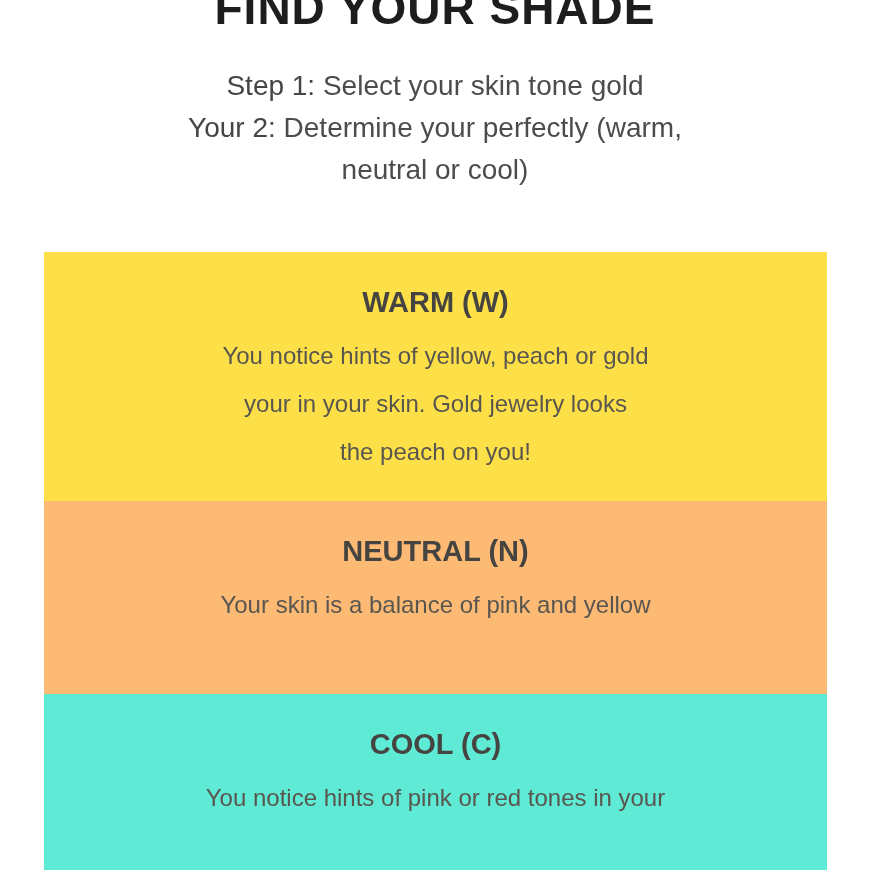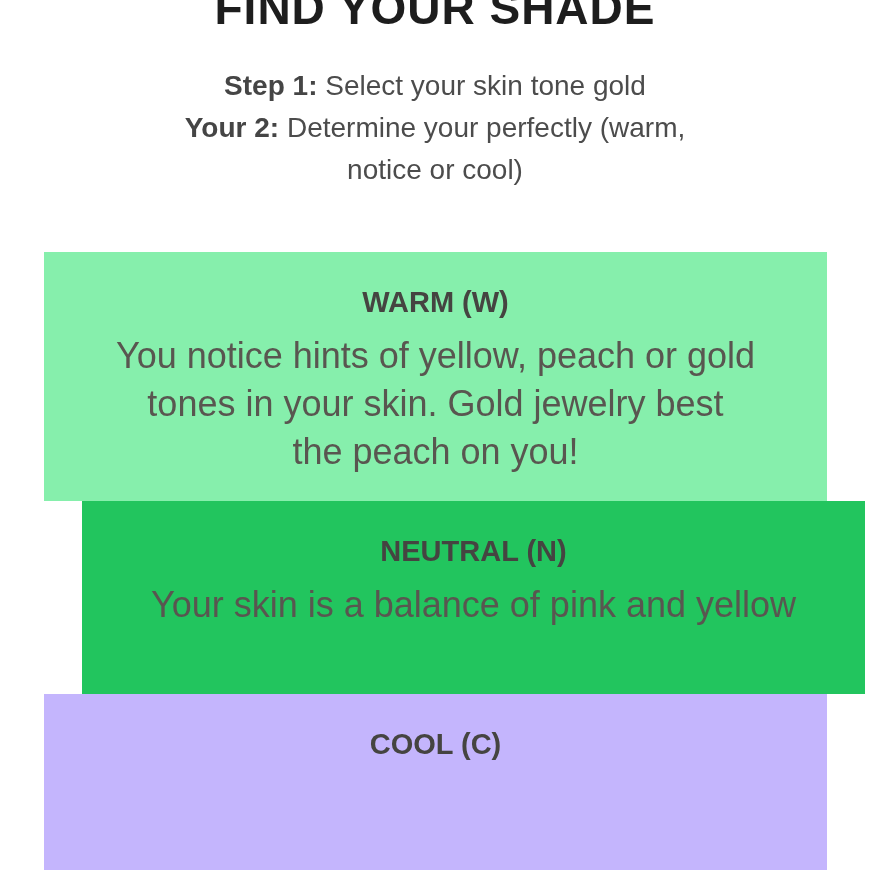--- a/index.html
+++ b/index.html
@@ -22,21 +22,21 @@
     color: #1d1d1d;
   }
 
   .steps {
     margin-top: 35px;
     text-align: center;
     font-size: 28px;
     line-height: 42px;
     color: #4c4c4c;
   }
-  .step-label { font-weight: bold; color: #454545; margin-top: 35px; }
+  .step-label { font-weight: normal; color: #454545; margin-top: 35px; }
 
   .cards {
     margin: 61px 0 0 44px;
     width: 783px;
   }
   .card {
     width: 100%;
     text-align: center;
     padding-top: 30px;
     cursor: pointer;
@@ -45,56 +45,57 @@
   .card-neutral { height: 193px; }
   .card-cool    { height: 176px; }
   .card-heading {
     font-size: 29px;
     font-weight: bold;
     line-height: 40px;
     margin-bottom: 10px;
     color: #454441;
   }
   .card-line {
-    font-size: 36px;
+    font-size: 24px;
     line-height: 48px;
     color: #595650;
   }
 </style>
 </head>
 <body>
 
 <div class="page">
 
   <h1 class="page-title">FIND YOUR SHADE</h1>
 
   <div class="steps">
     <div class="step-line">
       <span class="step-label">Step 1:</span>
       <span>Select your skin tone gold</span>
     </div>
     <div class="step-line">
       <span class="step-label">Your 2:</span>
       <span>Determine your perfectly (warm,</span>
     </div>
-    <div class="step-line">notice or cool)</div>
+    <div class="step-line">neutral or cool)</div>
   </div>
 
   <div class="cards">
 
-    <section class="card card-warm" style="background-color: #86efac;">
+    <section class="card card-warm" style="background-color: #fde047;">
       <div class="card-heading">WARM (W)</div>
       <div class="card-line">You notice hints of yellow, peach or gold</div>
-      <div class="card-line">tones in your skin. Gold jewelry best</div>
+      <div class="card-line">your in your skin. Gold jewelry looks</div>
       <div class="card-line">the peach on you!</div>
     </section>
 
-    <section class="card card-neutral" style="background-color: #22c55e; margin-left: 38px;">
+    <section class="card card-neutral" style="background-color: #fdba74;">
       <div class="card-heading">NEUTRAL (N)</div>
       <div class="card-line">Your skin is a balance of pink and yellow</div>
     </section>
 
-    <section class="card card-cool" style="background-color: #c4b5fd;">
+    <section class="card card-cool" style="background-color: #5eead4;">
       <div class="card-heading">COOL (C)</div>
+      <div class="card-line">You notice hints of pink or red tones in your</div>
     </section>
 
   </div>
 </div>
 
 </body></html>

